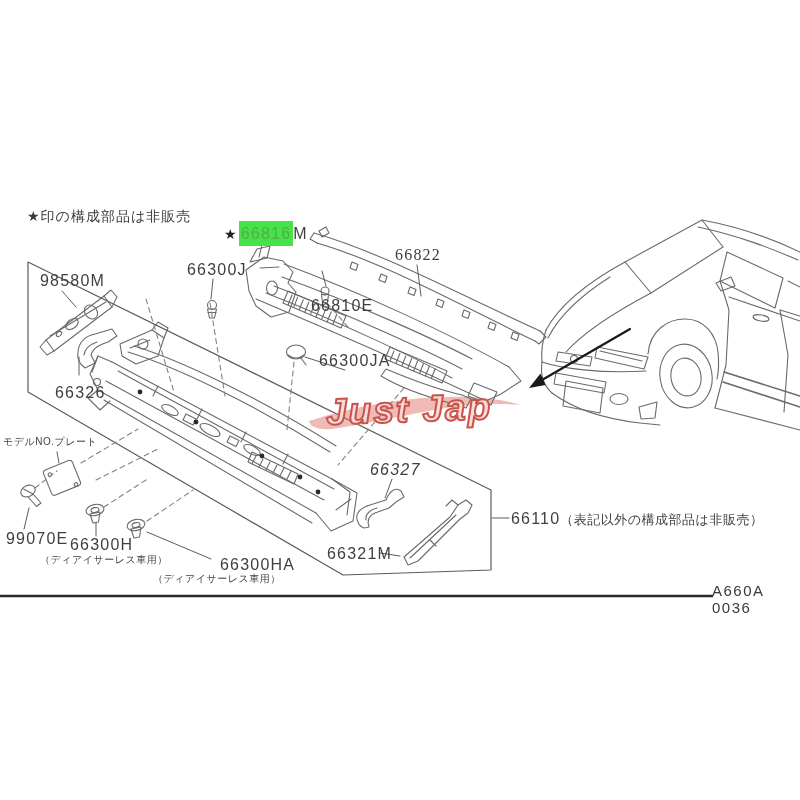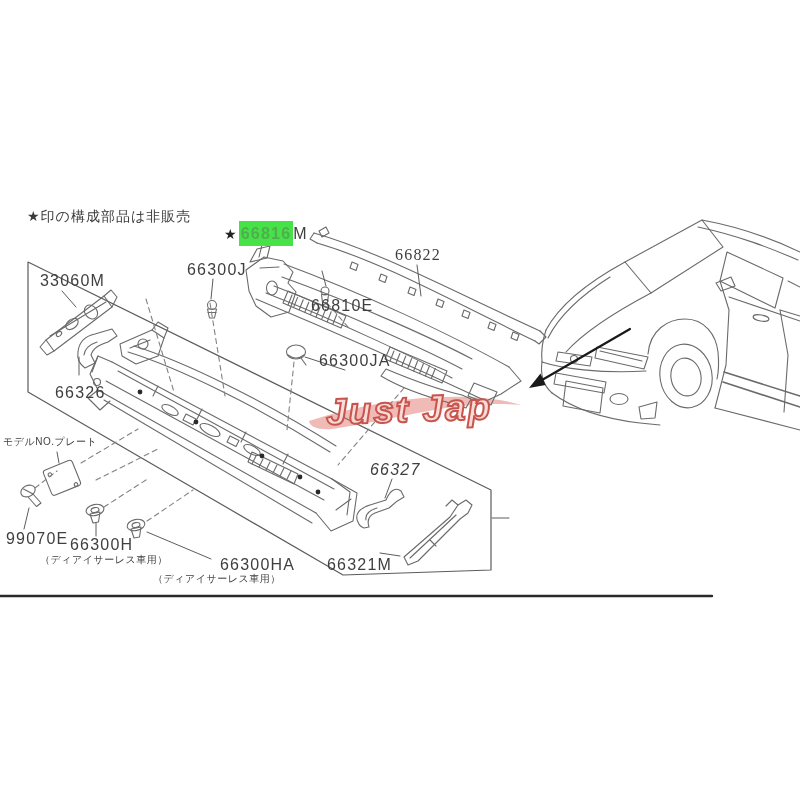--- a/index.html
+++ b/index.html
@@ -3,21 +3,21 @@
 <meta charset="utf-8">
 <style>
   html,body{margin:0;padding:0;background:#fff;}
   #stage{position:relative;width:800px;height:654px;background:#ffffff;overflow:hidden;
          font-family:"Liberation Sans","DejaVu Sans",sans-serif;}
   svg{position:absolute;left:0;top:0;}
   .lbl{position:absolute;font-size:16px;letter-spacing:1.2px;color:#3f3f3f;white-space:nowrap;line-height:1.1;}
   .lbl-sm{position:absolute;font-size:10px;letter-spacing:0.5px;color:#3f3f3f;white-space:nowrap;line-height:1.1;}
   .note{position:absolute;font-size:14px;letter-spacing:1px;color:#3b3b3b;white-space:nowrap;}
   .star{font-size:14px;color:#222;margin-right:1px;}
-  .hl{background:#47e247;color:#4fae4f;padding:4px 2px;font-weight:bold;}
+  .hl{background:#47e247;color:#4fae4f;padding:4px 2px;}
   .suffix{color:#3f3f3f;}
   .footer-code{position:absolute;font-size:15px;letter-spacing:1.5px;color:#3a3a3a;}
   .wm{position:absolute;left:326px;top:388px;width:210px;font-size:37px;font-weight:bold;font-style:italic;
       letter-spacing:2px;color:#f6dbd7;-webkit-text-stroke:2px #c9544d;transform:rotate(-2deg);
       text-shadow:0 0 1px #c9544d;}
   .inline-note{font-size:13px;letter-spacing:0.5px;}
 </style>
 </head>
 <body>
 
@@ -236,33 +236,37 @@
 
   <div class="note" style="left:27px;top:208px;">★印の構成部品は非販売</div>
 
   <div class="lbl" style="left:224px;top:225px;">
     <span class="star">★</span><span class="hl">66816</span><span class="suffix">M</span>
   </div>
 
   <div class="lbl" style="left:187px;top:261px;">66300J</div>
   <div class="lbl" style="left:311px;top:253px;margin-top:44px;">66810E</div>
   <div class="lbl" style="left:395px;top:246px;font-family:Liberation Serif, serif;">66822</div>
-  <div class="lbl" style="left:40px;top:272px;">33060M</div>
+  <div class="lbl" style="left:40px;top:272px;">98580M</div>
   <div class="lbl" style="left:55px;top:384px;">66326</div>
   <div class="lbl" style="left:319px;top:352px;">66300JA</div>
 
   <div class="lbl-sm" style="left:3px;top:436px;">モデルNO.プレート</div>
 
   <div class="lbl" style="left:6px;top:530px;">99070E</div>
 
   <div class="lbl" style="left:70px;top:536px;">66300H</div>
   <div class="lbl-sm" style="left:40px;top:554px;">（ディアイサーレス車用）</div>
 
   <div class="lbl" style="left:184px;top:556px;margin-left:36px;">66300HA</div>
   <div class="lbl-sm" style="left:153px;top:573px;">（ディアイサーレス車用）</div>
 
   <div class="lbl" style="left:370px;top:461px;font-style:italic;">66327</div>
-  <div class="lbl" style="left:327px;top:545px;margin-top:11px;">66321M</div>
-
-
+  <div class="lbl" style="left:327px;top:545px;">66321M</div>
+
+  <div class="lbl" style="left:511px;top:510px;">
+    <span>66110</span><span class="inline-note">（表記以外の構成部品は非販売）</span>
+  </div>
+
+  <div class="footer-code" style="left:712px;top:582px;">A660A 0036</div>
 
   <div class="wm">Just Jap</div>
 </div>
 
 </body></html>

